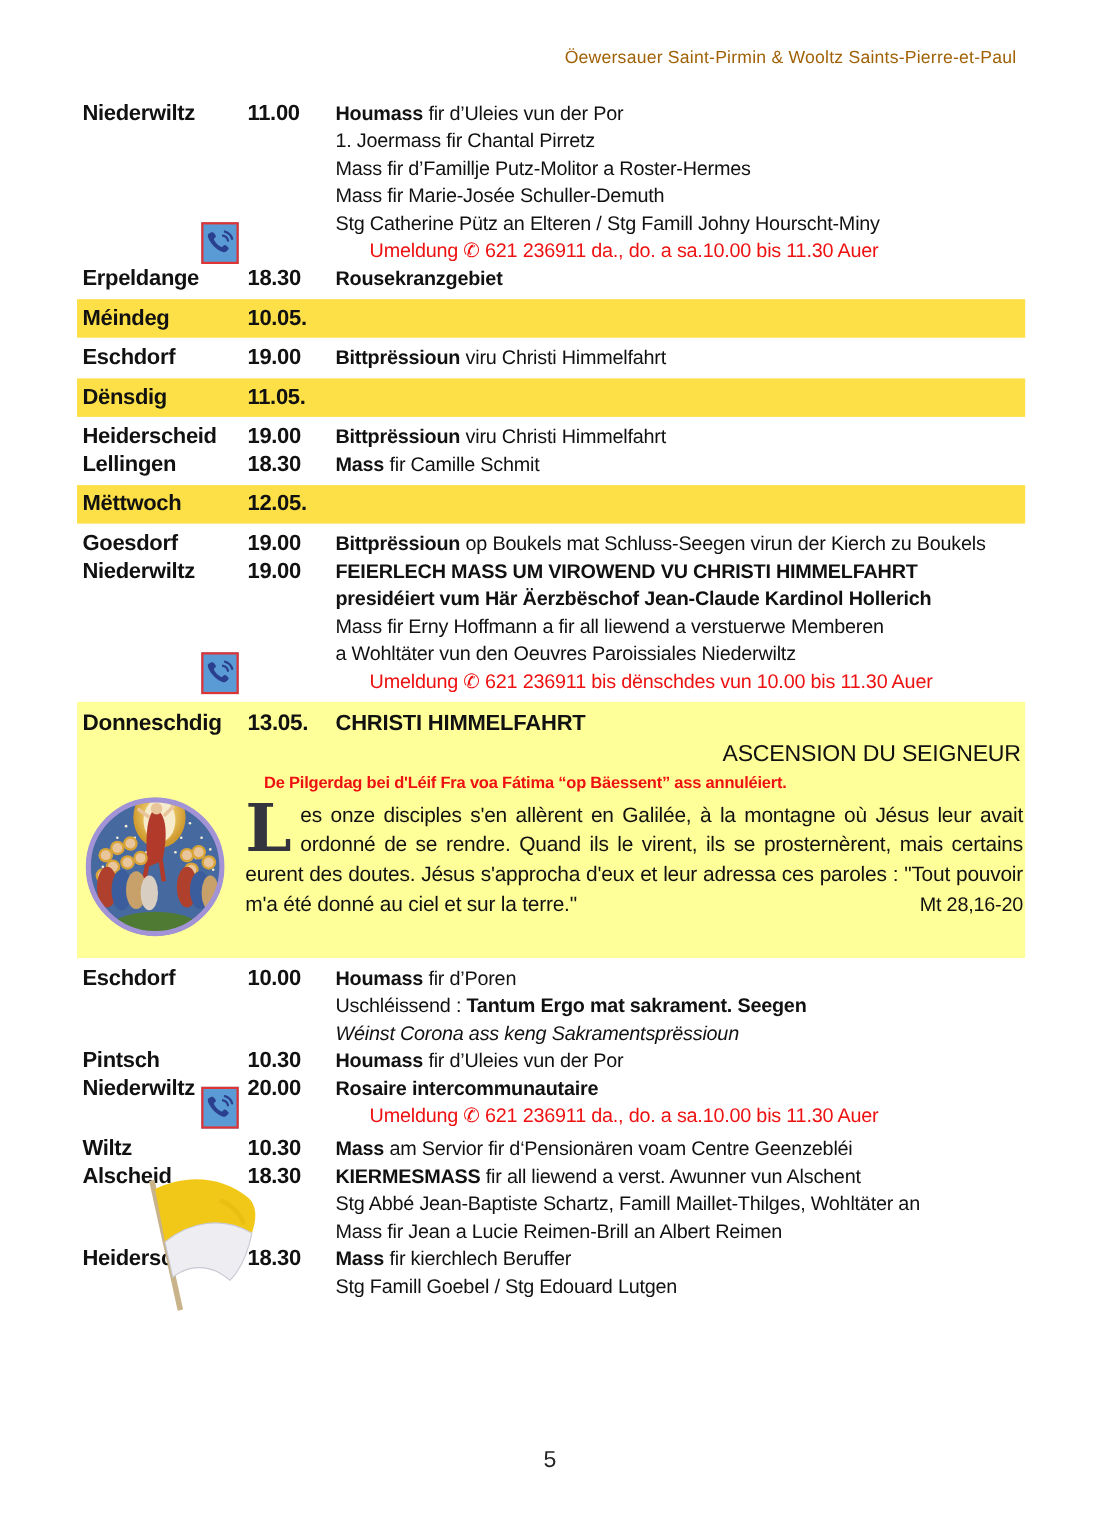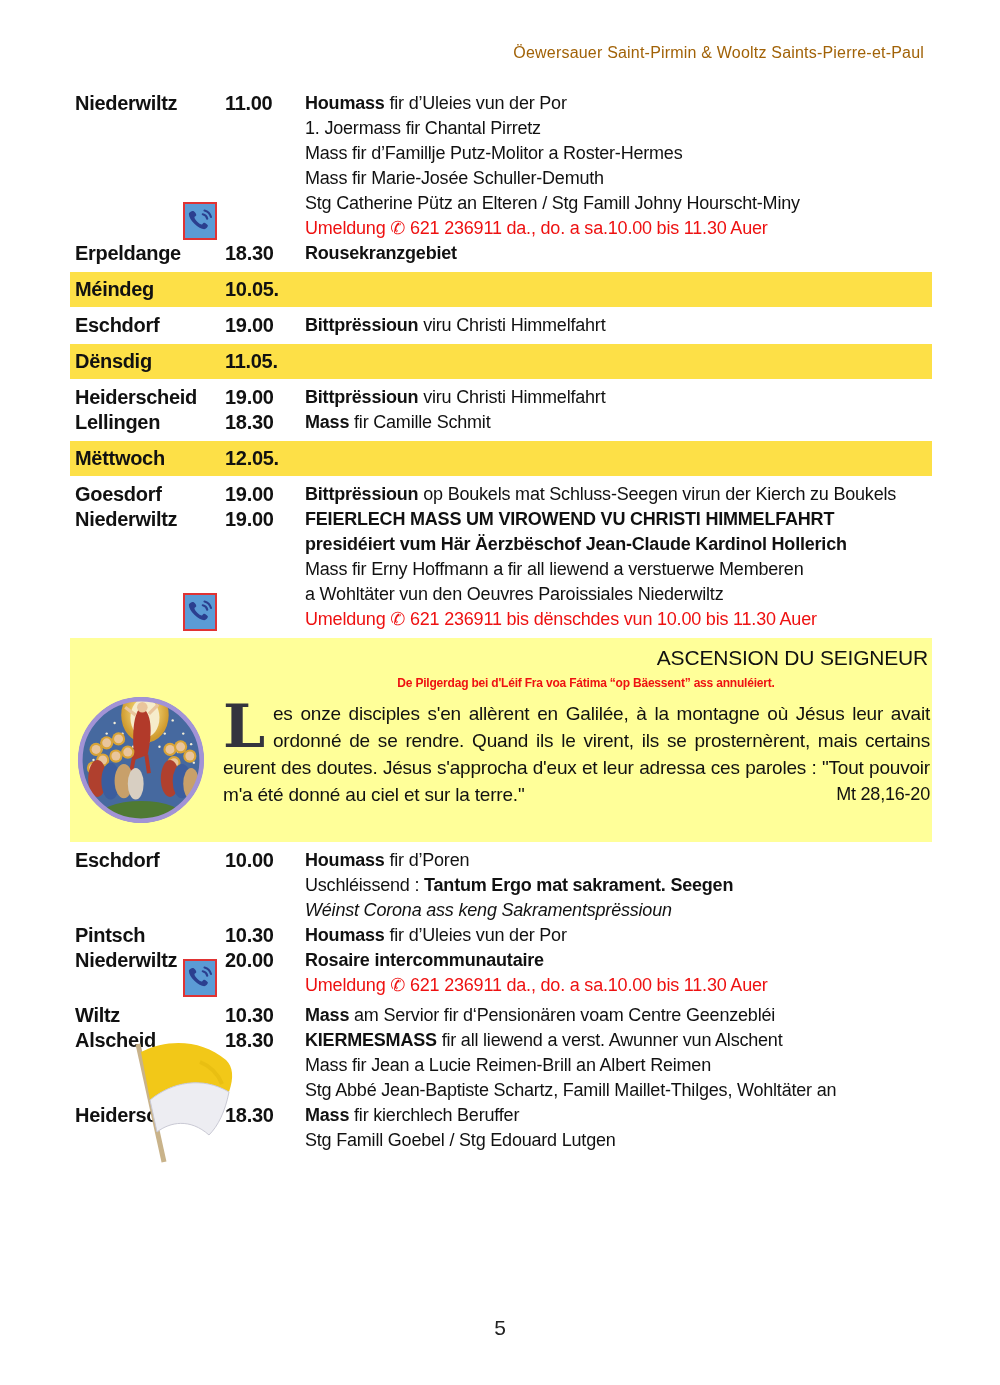--- a/index.html
+++ b/index.html
@@ -12,40 +12,40 @@
     font-size:16px;color:#a16207;letter-spacing:0.2px;margin-left:16px;
   }
   .content{position:absolute;top:86px;left:70px;width:862px;}
   .block{margin:5px 0;}
   .row{display:grid;grid-template-columns:155px 80px 1fr;line-height:25px;}
   .cell-place{font-weight:bold;font-size:20px;padding-left:5px;position:relative;letter-spacing:-0.3px;}
   .cell-time{font-weight:bold;font-size:20px;letter-spacing:-0.3px;}
   .cell-desc{font-size:18px;letter-spacing:-0.2px;white-space:nowrap;}
   .seg-b{font-weight:bold;}
   .seg-i{font-style:italic;}
-  .seg-r{color:#ee1111;}
+  .seg-r{color:#ee1111;margin-left:31px;}
   .band{
     background:#fde047;display:grid;grid-template-columns:155px 80px 1fr;
     padding:5px 0;margin:6px 0;line-height:25px;
   }
   .band .cell-place,.band .cell-time{font-size:20px;}
   .picon{
     position:absolute;right:8px;top:-14px;width:34px;height:38px;
     background:#5b9bd5;border:2px solid #e03333;box-sizing:border-box;z-index:2;
   }
   .picon svg{width:100%;height:100%;display:block;}
   .flagwrap{position:absolute;left:44px;top:4px;width:126px;height:136px;z-index:1;}
   
   .feast{background:#FFFF99;margin:6px 0;padding:6px 0 12px 0;}
   .feast-titlerow{display:grid;grid-template-columns:155px 80px 1fr;line-height:28px;}
   .feast-day{font-weight:bold;font-size:20.5px;padding-left:5px;letter-spacing:-0.3px;}
   .feast-date{font-weight:bold;font-size:20.5px;letter-spacing:-0.3px;}
   .feast-title{font-weight:bold;font-size:20px;letter-spacing:-0.2px;}
   .feast-subtitle{font-weight:normal;font-size:21px;text-align:right;padding-right:4px;line-height:27px;letter-spacing:-0.2px;}
-  .feast-notice{font-weight:bold;font-size:12px;color:#ee1111;text-align:center;padding-left:170px;line-height:25px;letter-spacing:-0.2px;}
+  .feast-notice{font-weight:bold;font-size:15px;color:#ee1111;text-align:left;padding-left:170px;line-height:25px;letter-spacing:-0.2px;}
   .gospel-row{display:flex;align-items:flex-start;margin-top:4px;padding-left:5px;}
   .painting{flex:0 0 auto;margin-right:16px;margin-top:-6px;}
   .gospel{flex:1 1 auto;position:relative;font-size:19px;line-height:27px;text-align:justify;letter-spacing:-0.2px;padding-right:2px;}
   .dropcap{
     float:left;font-family:"DejaVu Serif",serif;font-weight:bold;color:#34343e;
     font-size:60px;line-height:48px;margin:2px 8px 0 0;
   }
   .gospel-ref{position:absolute;right:2px;bottom:0;font-size:18px;background:transparent;}
   .pagenum{position:absolute;top:1316px;left:0;width:1000px;text-align:center;font-size:21px;color:#222;}
 </style>
@@ -168,20 +168,25 @@
               <path fill="none" stroke="#2B3F8F" stroke-width="1.7" stroke-linecap="round" d="M14.2 6.6a4.6 4.6 0 0 1 3.6 3.6"></path>
               <path fill="none" stroke="#2B3F8F" stroke-width="1.7" stroke-linecap="round" d="M15.6 3.6a7.6 7.6 0 0 1 5.2 5.2"></path>
             </svg>
           </div>
         </div>
         <div class="cell-time"></div>
         <div class="cell-desc"><span class="seg seg-r">Umeldung ✆ 621 236911 bis dënschdes vun 10.00 bis 11.30 Auer</span></div>
       </div>
     </div>
     <div class="feast">
+      <div class="feast-titlerow">
+        <div class="feast-day">Donneschdig</div>
+        <div class="feast-date">13.05.</div>
+        <div class="feast-title">CHRISTI HIMMELFAHRT</div>
+      </div>
       <div class="feast-subtitle">ASCENSION DU SEIGNEUR</div>
       <div class="feast-notice">De Pilgerdag bei d'Léif Fra voa Fátima “op Bäessent” ass annuléiert.</div>
       <div class="gospel-row">
         <div class="painting"><svg width="132" height="132" viewBox="0 0 100 100">
             <defs>
               <clipPath id="cpA">
                 <circle cx="50" cy="50" r="45.5"></circle>
               </clipPath>
               <radialGradient id="gold" cx="50%" cy="45%">
                 <stop offset="0%" stop-color="#f7e9b6"></stop>
@@ -304,26 +309,26 @@
               <path d="M27 20 C55 6 88 8 112 28 C119 35 120 45 115 60 C88 44 58 50 36 68 Z" fill="#F2C818"></path>
               <path d="M36 68 C58 50 88 44 115 60 C111 80 104 94 95 103 C76 86 56 90 43 100 Z" fill="#EDEDF2" stroke="#c9c9d4" stroke-width="1"></path>
               <path d="M86 30 C96 34 104 42 108 52" fill="none" stroke="#e3b90f" stroke-width="4" opacity="0.6"></path>
             </svg></div></div>
         <div class="cell-time">18.30</div>
         <div class="cell-desc"><span class="seg seg-b">KIERMESMASS</span><span class="seg"> fir all liewend a verst. Awunner vun Alschent</span></div>
       </div>
       <div class="row">
         <div class="cell-place"></div>
         <div class="cell-time"></div>
+        <div class="cell-desc"><span class="seg">Stg Abbé Jean-Baptiste Schartz, Famill Maillet-Thilges, Wohltäter an</span></div>
+      </div>
+      <div class="row">
+        <div class="cell-place"></div>
+        <div class="cell-time"></div>
         <div class="cell-desc"><span class="seg">Mass fir Jean a Lucie Reimen-Brill an Albert Reimen</span></div>
-      </div>
-      <div class="row">
-        <div class="cell-place"></div>
-        <div class="cell-time"></div>
-        <div class="cell-desc"><span class="seg">Stg Abbé Jean-Baptiste Schartz, Famill Maillet-Thilges, Wohltäter an</span></div>
       </div>
       <div class="row">
         <div class="cell-place"></div>
         <div class="cell-time"></div>
       </div>
       <div class="row">
         <div class="cell-place">Heiderscheid</div>
         <div class="cell-time">18.30</div>
         <div class="cell-desc"><span class="seg seg-b">Mass</span><span class="seg"> fir kierchlech Beruffer</span></div>
       </div>

